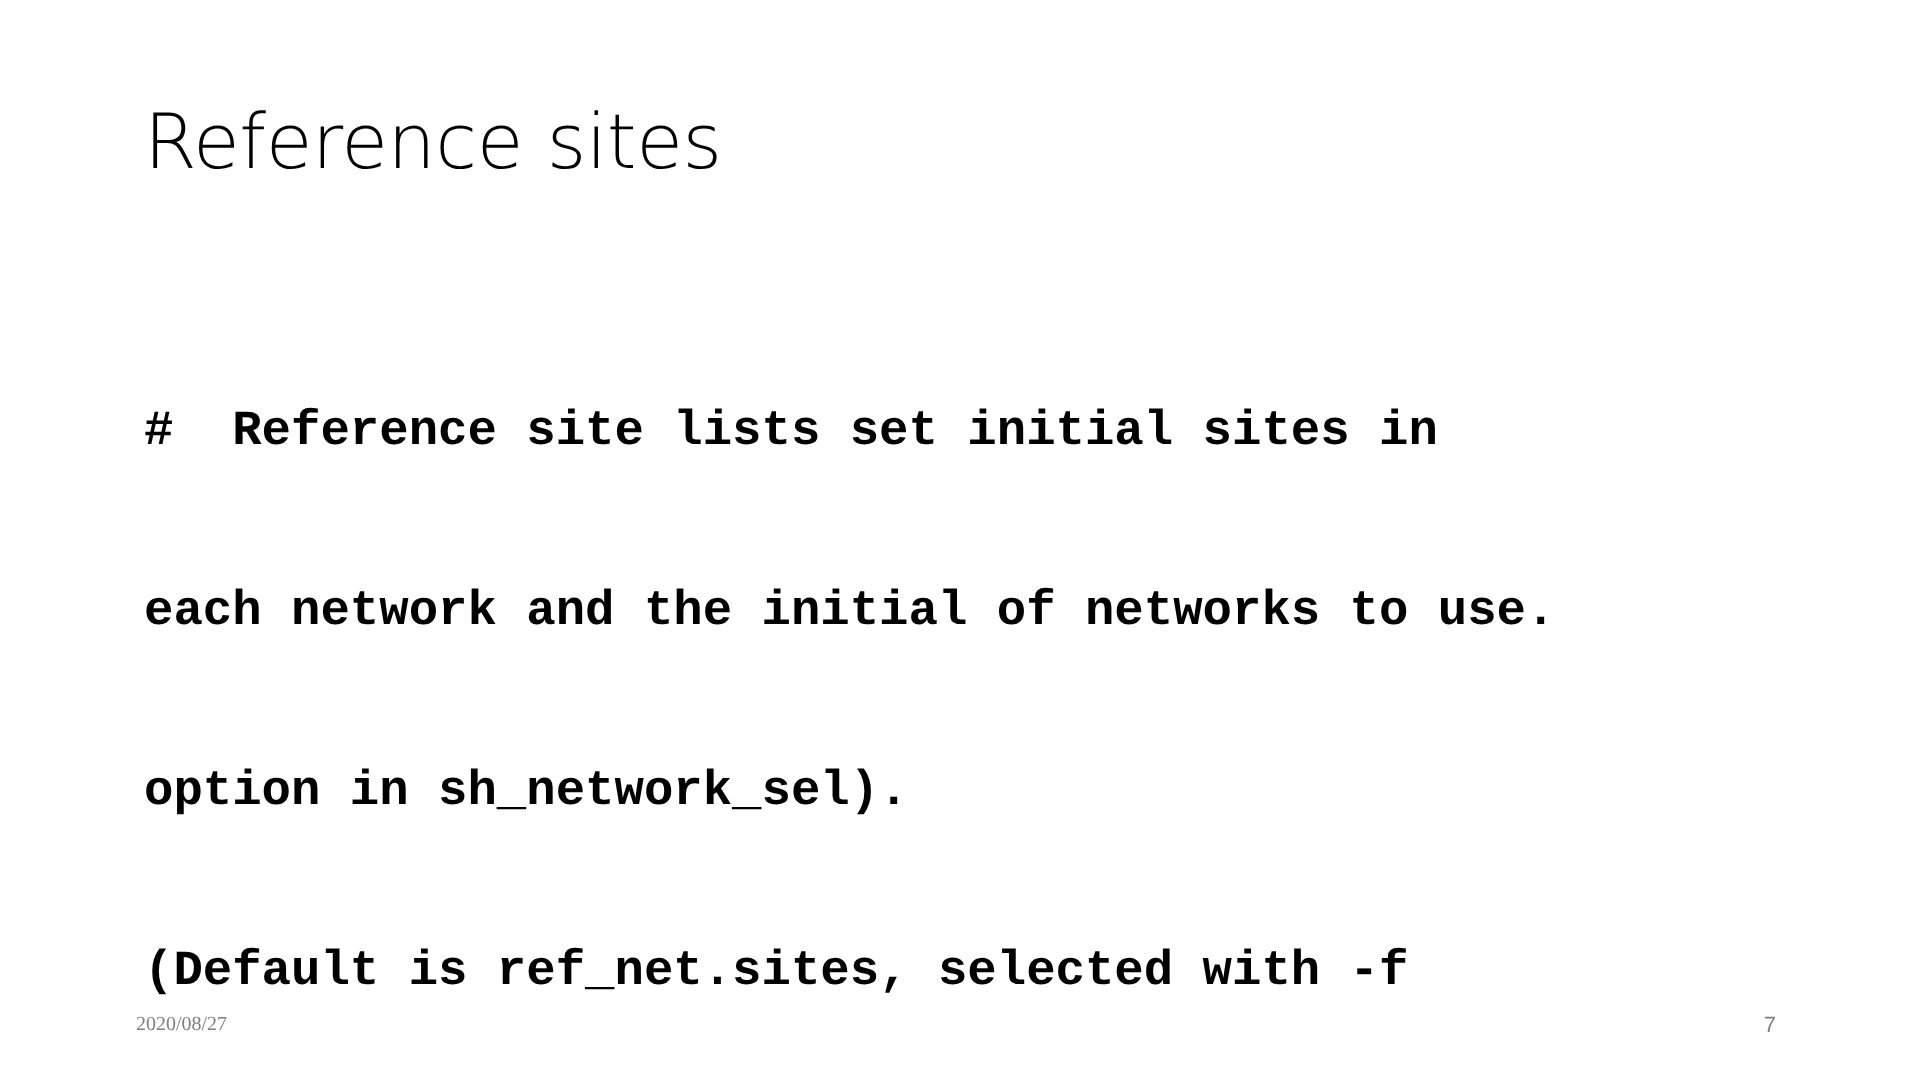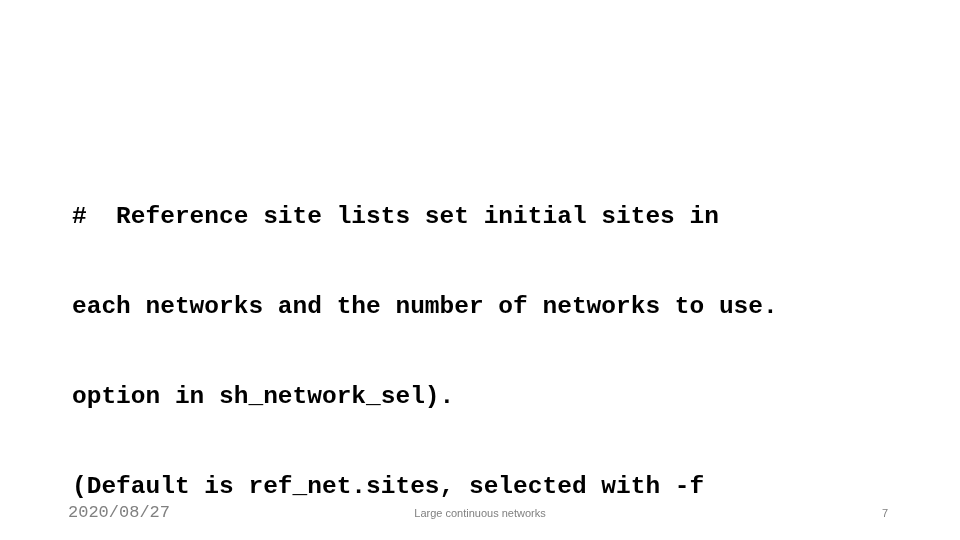--- a/index.html
+++ b/index.html
@@ -62,22 +62,22 @@
     position: absolute;
     left: 0;
     top: 506px;
     width: 960px;
     height: 24px;
   }
   .footer-date {
     position: absolute;
     left: 68px;
     top: 0;
-    font-family: Liberation Mono, monospace;
-    font-size: 17px;
+    font-family: Liberation Serif, serif;
+    font-size: 10px;
     line-height: 14px;
     color: #808080;
     white-space: nowrap;
   }
   .footer-center {
     position: absolute;
     left: 0;
     top: 0;
     width: 960px;
     text-align: center;
@@ -96,35 +96,35 @@
     color: #808080;
     text-align: right;
     white-space: nowrap;
   }
 </style>
 </head>
 <body>
 
 <div class="slide">
 
+  <div class="slide-title">Reference sites</div>
 
   <div class="slide-body">
     <div class="code-block">
       <span class="code-line">#  Reference site lists set initial sites in</span>
-      <span class="code-line">each networks and the number of networks to use.</span>
+      <span class="code-line">each network and the initial of networks to use.</span>
       <span class="code-line">option in sh_network_sel).</span>
       <span class="code-line">(Default is ref_net.sites, selected with -f</span>
       
       
       
       
       
       
     </div>
   </div>
 
   <div class="footer">
     <div class="footer-date">2020/08/27</div>
-    <div class="footer-center">Large continuous networks</div>
     <div class="footer-pagenum">7</div>
   </div>
 
 </div>
 
 </body></html>

